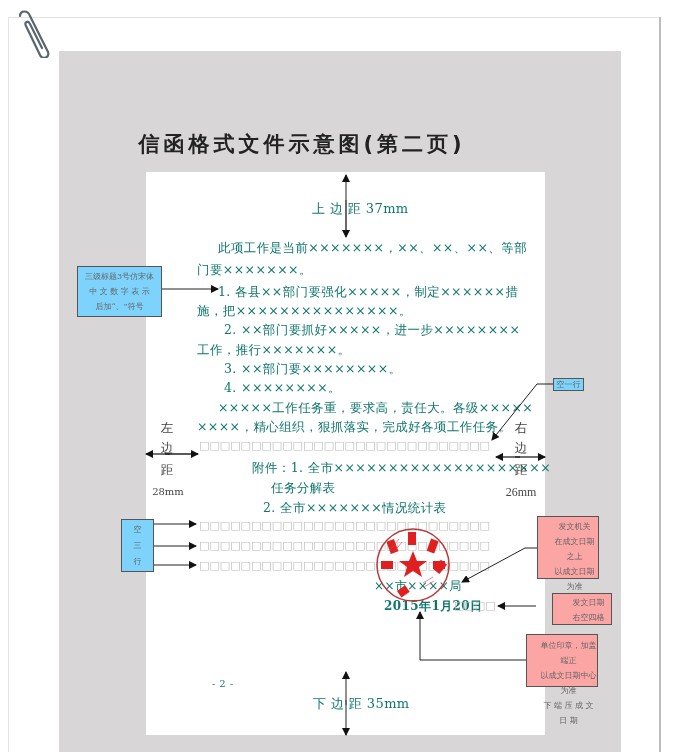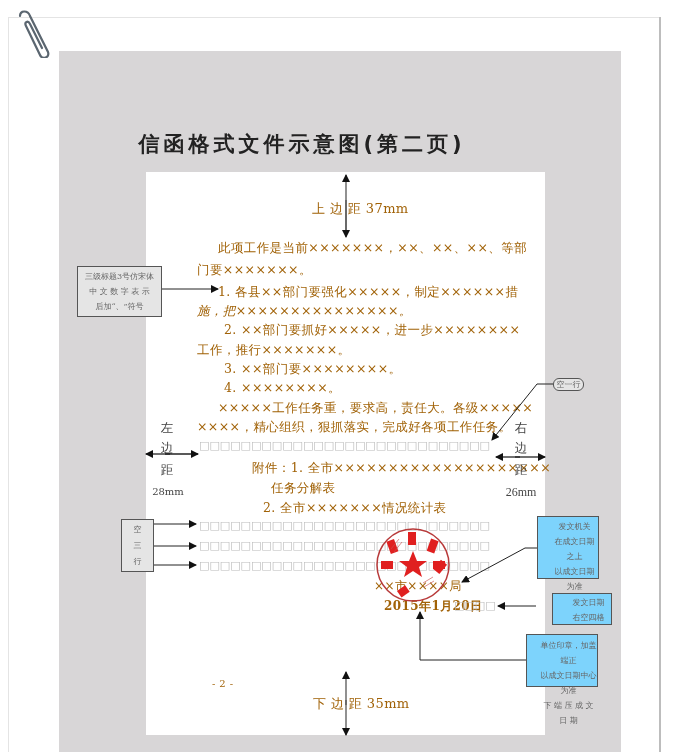--- a/index.html
+++ b/index.html
@@ -5,26 +5,26 @@
   html, body { margin:0; padding:0; }
   body { width:673px; height:752px; position:relative; overflow:hidden; background:#ffffff;
          font-family:"DejaVu Serif", serif; color:#333; }
   .card { position:absolute; left:8px; top:17px; width:650px; height:740px; background:#fff;
           border-left:1px solid #e4e4e4; border-top:1px solid #e4e4e4;
           box-shadow: 2px 0 0 #bdbdbd; }
   .gray { position:absolute; left:59px; top:51px; width:562px; height:710px; background:#d8d6d7; }
   .title { position:absolute; left:59px; top:130px; width:486px; text-align:center;
            font-family:"DejaVu Sans", sans-serif; font-weight:bold; font-size:21px; letter-spacing:4px; color:#222; }
   .page { position:absolute; left:146px; top:172px; width:399px; height:563px; background:#fff; }
-  .txt { position:absolute; font-size:12.5px; color:#a16207; white-space:nowrap; letter-spacing:0.4px; }
+  .txt { position:absolute; font-size:12.5px; color:#0f766e; white-space:nowrap; letter-spacing:0.4px; }
   .boxes { position:absolute; font-size:11px; color:#bbb; white-space:nowrap; letter-spacing:0px; }
   .margin-lbl { position:absolute; font-size:12.5px; color:#444; text-align:center; line-height:20px; width:30px; }
-  .note { position:absolute; border:1px solid #555; background:#e5e5e5; font-size:8px; color:#666;
+  .note { position:absolute; border:1px solid #555; background:#7dd3fc; font-size:8px; color:#666;
           text-align:center; line-height:15px; box-sizing:border-box; }
-  .note.white { background:#7dd3fc;padding-left:13px; }
+  .note.white { background:#fca5a5;padding-left:13px; }
   svg.overlay { position:absolute; left:0; top:0; }
   .clip { position:absolute; left:14px; top:8px; }
 </style>
 </head>
 <body>
 
 <div class="card"></div>
 
 <div class="clip">
   <svg width="40" height="50" viewBox="0 0 40 50">
@@ -36,21 +36,21 @@
 
 <div class="title">信函格式文件示意图(第二页)</div>
 
 <div class="page"></div>
 
 <div class="txt" style="left:312px; top:200px; font-size:13px;">上 边 距 37mm</div>
 
 <div class="txt" style="left:218px; top:240px;">此项工作是当前×××××××，××、××、××、等部</div>
 <div class="txt" style="left:197px; top:262px;">门要×××××××。</div>
 <div class="txt" style="left:218px; top:284px;">1. 各县××部门要强化×××××，制定××××××措</div>
-<div class="txt" style="left:197px; top:303px;font-style:italic;">施，把×××××××××××××××。</div>
+<div class="txt" style="left:197px; top:303px;">施，把×××××××××××××××。</div>
 <div class="txt" style="left:224px; top:322px;">2. ××部门要抓好×××××，进一步××××××××</div>
 <div class="txt" style="left:197px; top:342px;">工作，推行×××××××。</div>
 <div class="txt" style="left:224px; top:361px;">3. ××部门要××××××××。</div>
 <div class="txt" style="left:224px; top:380px;">4. ××××××××。</div>
 <div class="txt" style="left:218px; top:400px;">×××××工作任务重，要求高，责任大。各级×××××</div>
 <div class="txt" style="left:197px; top:419px;">××××，精心组织，狠抓落实，完成好各项工作任务。</div>
 
 <div class="boxes" style="left:199px; top:439px;">□□□□□□□□□□□□□□□□□□□□□□□□□□□□</div>
 
 <div class="txt" style="left:220px; top:460px;padding-left:32px;">附件：1. 全市××××××××××××××××××××</div>
@@ -77,21 +77,21 @@
 <div class="margin-lbl" style="left:506px; top:438px;">边</div>
 <div class="margin-lbl" style="left:506px; top:460px;">距</div>
 <div class="margin-lbl" style="left:503px; top:482px; width:36px; font-size:12px;font-family:Liberation Serif, serif;">26mm</div>
 
 <div class="note" style="left:77px; top:266px; width:85px; height:51px; padding-top:2px;">
   <div>三级标题3号仿宋体</div>
   <div>中 文 数 字 表 示</div>
   <div>后加“、”符号</div>
 </div>
 
-<div class="note" style="left:553px; top:378px; width:31px; height:13px; line-height:11px;border-radius:6px;">空一行</div>
+<div class="note" style="left:553px; top:378px; width:31px; height:13px; line-height:11px;">空一行</div>
 
 <div class="note" style="left:121px; top:519px; width:33px; height:53px; line-height:16px; padding-top:2px;">
   <div>空</div>
   <div>三</div>
   <div>行</div>
 </div>
 
 <div class="note white" style="left:537px; top:516px; width:62px; height:63px; padding-top:2px;">
   <div>发文机关</div>
   <div>在成文日期之上</div>

